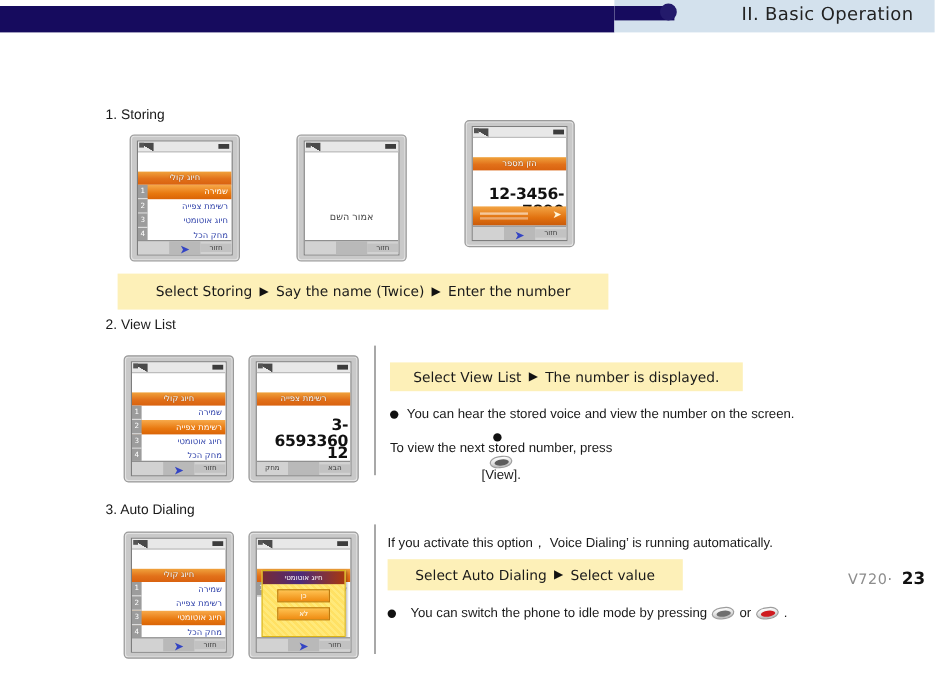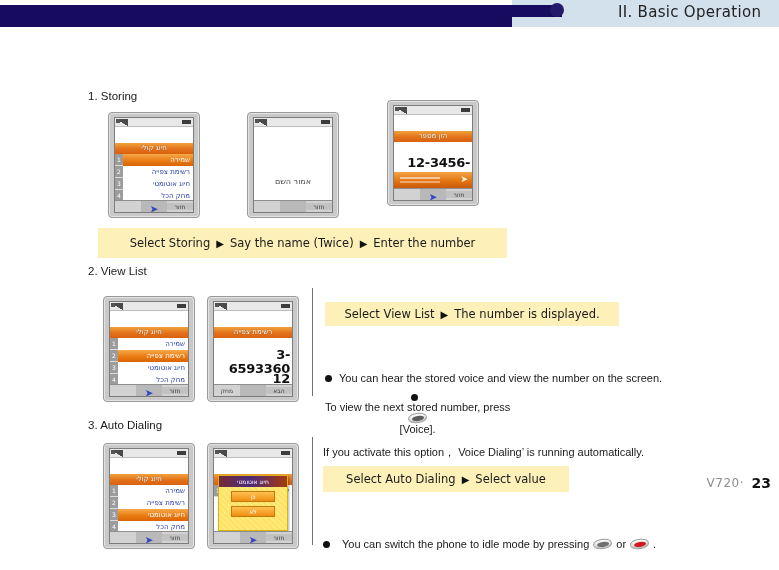--- a/index.html
+++ b/index.html
@@ -286,21 +286,20 @@
   }
 
   
   .bullet-line {
     position: absolute;
     display: flex;
     align-items: center;
     font-size: 11px;
     color: #1a1a1a;
     white-space: nowrap;
-    margin-top: 33px;
   }
   .bdot {
     display: inline-block;
     width: 7px; height: 7px;
     border-radius: 50%;
     background: #111111;
     margin-right: 7px;
     flex: none;
   }
   .plain-line {
@@ -518,21 +517,21 @@
     <span class="bdot"></span>
     <span>You can hear the stored voice and view the number on the screen.</span>
   </div>
 
   <div class="bullet-line" style="left:325px; top:361px;flex-direction:column;">
     <span class="bdot"></span>
     <span>To view the next stored number, press</span>
     <span class="keyglyph arrowkey">
         <span class="kin"></span>
       </span>
-    <span>[Voice].</span>
+    <span>[View].</span>
   </div>
 
   <div class="sec-title" id="sec3-title">3. Auto Dialing</div>
 
   <div class="vdiv" style="left:312px; top:437px; height:108px;"></div>
 
   <div class="phone" style="left:103px; top:443px;">
     <div class="screen">
       <div class="status">
         <span class="sig"></span>

